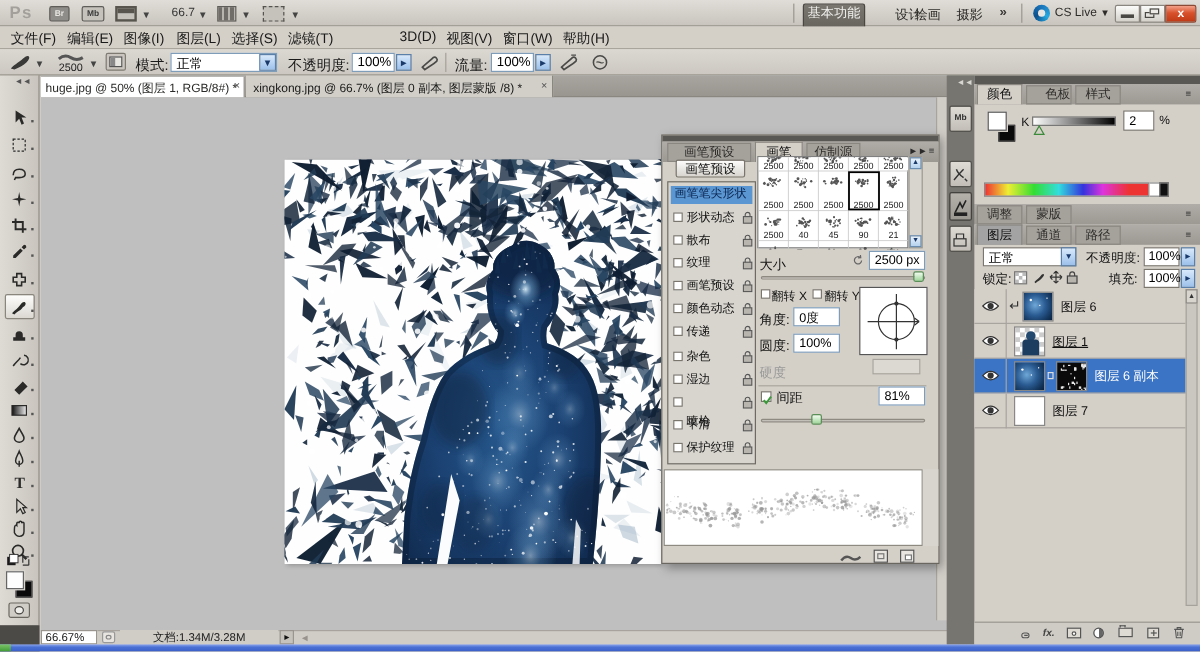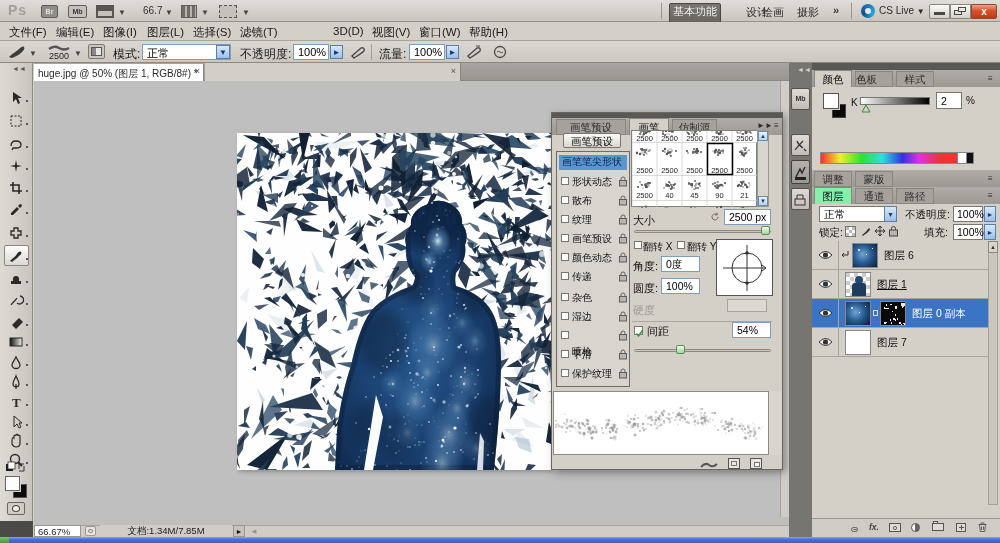--- a/index.html
+++ b/index.html
@@ -204,20 +204,21 @@
   </div>
 
 <div class="abs" style="left:34px;top:63px;width:756px;height:462px;background:#bfbfbf"></div>
 
 <div class="abs" style="left:34px;top:63px;width:756px;height:18px;background:linear-gradient(#a8a5a0,#999690);border-bottom:1px solid #8a8680"></div>
 <div class="abs" style="left:34px;top:64px;width:170px;height:17px;background:#ffffff;border-right:1px solid #8a8680;font-size:10px;color:#2a2a28">
     <span style="position:absolute;left:4px;top:3px;white-space:nowrap">huge.jpg @ 50% (图层 1, RGB/8#) *</span>
     <span style="position:absolute;right:3px;top:2px;font-size:9px;color:#555">×</span>
   </div>
 <div class="abs" style="left:205px;top:63px;width:256px;height:18px;background:#d2cfc9;border-right:1px solid #8a8680;font-size:10px;color:#1a1a18">
+    <span style="position:absolute;left:6px;top:4px;white-space:nowrap">xingkong.jpg @ 66.7% (图层 0 副本, 图层蒙版 /8) *</span>
     <span style="position:absolute;right:4px;top:3px;font-size:9px;color:#555">×</span>
   </div>
 
 <div class="abs" style="left:237px;top:133px;width:314px;height:337px;box-shadow:2px 2px 4px rgba(0,0,0,0.25)">
 <svg width="314" height="337" viewBox="0 0 314 337">
 <rect width="314" height="337" fill="#fefefe"></rect>
 <defs>
 <radialGradient id="neb1" cx="0.48" cy="0.58" r="0.85">
  <stop offset="0" stop-color="#26578c"></stop>
  <stop offset="0.4" stop-color="#1a4070"></stop>
@@ -1253,21 +1254,21 @@
 
 <div class="abs" style="left:780px;top:81px;width:10px;height:436px;background:#d0cdc7;border-left:1px solid #a8a49d"></div>
 
 <div class="abs" style="left:34px;top:525px;width:756px;height:12px;background:#d0cdc7;border-top:1px solid #a8a49d"></div>
 <div class="abs" style="left:34px;top:525px;width:47px;height:12px;background:#fff;border:1px solid #9a968f;font-size:9.5px;color:#222">
     <span style="position:absolute;left:3px;top:0px">66.67%</span>
   </div>
 <div class="abs" style="left:85px;top:526px;width:11px;height:10px;border:1px solid #999;border-radius:2px;background:#e8e5e0">
     <div style="position:absolute;left:2px;top:2px;width:5px;height:4px;border:1px solid #888;border-radius:50%"></div>
   </div>
-<div class="abs" style="left:100px;top:525px;width:132px;height:12px;background:#d0cdc7;font-size:9.5px;color:#222;text-align:center">文档:1.34M/7.85M</div>
+<div class="abs" style="left:100px;top:525px;width:132px;height:12px;background:#d0cdc7;font-size:9.5px;color:#222;text-align:center">文档:1.34M/3.28M</div>
 <div class="abs" style="left:233px;top:525px;width:12px;height:12px;background:#c6c3bc;border:1px solid #9a968f;font-size:7px;text-align:center;line-height:11px;color:#111">►</div>
 <div class="abs" style="left:250px;top:527px;font-size:8px;color:#98948d">◄</div>
 
 <div class="abs" style="left:551px;top:112px;width:232px;height:358px;background:#d4d0c8;border:1px solid #6a6760;box-shadow:3px 3px 8px rgba(0,0,0,0.35)">
 
  <div class="abs" style="left:0;top:0;width:230px;height:5px;background:#5a5854"></div>
 
  <div class="abs" style="left:0;top:5px;width:230px;height:17px;background:linear-gradient(#b0ada8,#9c9993)"></div>
  <div class="abs" style="left:4px;top:6px;width:70px;height:16px;background:#a5a29c;border:1px solid #8a8680;font-size:10.5px;color:#2f2d2a;text-align:center;line-height:15px">画笔预设</div>
  <div class="abs" style="left:77px;top:5px;width:40px;height:17px;background:#d4d0c8;border:1px solid #8a8680;border-bottom:none;font-size:10.5px;color:#111;text-align:center;line-height:16px">画笔</div>
@@ -1857,21 +1858,21 @@
     </div>
  <div class="abs" style="left:81px;top:190px;font-size:11px;color:#999">硬度</div>
  <div class="abs" style="left:175px;top:186px;width:40px;height:13px;background:#dcd9d3;border:1px solid #a8a49d"></div>
  <div class="abs" style="left:80px;top:208px;width:140px;height:1px;background:#aaa69f"></div>
 
  <div class="abs" style="left:82px;top:213px;width:9px;height:9px;background:#fff;border:1px solid #7a766e"><svg width="9" height="9" viewBox="0 0 9 9">
         <path d="M1.5 4.5 L3.5 7 L7.5 1.5" stroke="#3a9a3a" stroke-width="1.6" fill="none"></path>
       </svg></div>
  <div class="abs" style="left:95px;top:211px;font-size:11px;color:#111">间距</div>
  <div class="abs" style="left:180px;top:209px;width:39px;height:16px;background:#fff;border:1px solid #7f9db9;font-size:10.5px">
-      <span style="position:absolute;left:4px;top:1px">54%</span>
+      <span style="position:absolute;left:4px;top:1px">81%</span>
     </div>
  <div class="abs" style="left:82px;top:236px;width:137px;height:3px;background:linear-gradient(#a8a49d,#e8e5e0);border:1px solid #8e8a82;border-radius:2px"></div>
  <div class="abs" style="left:124px;top:232px;width:9px;height:9px;background:linear-gradient(#f2fbf0,#9ed69a);border:1px solid #5a8f58;border-radius:2px"></div>
 
  <div class="abs" style="left:1px;top:278px;width:216px;height:64px;background:#fff;border:1px solid #8e8a82">
   <svg width="216" height="64" viewBox="0 0 216 64">
    <g fill="#9a9a9a">
    <circle cx="5" cy="34" r="1.5" opacity="0.51"></circle>
 <circle cx="4" cy="32" r="0.6" opacity="0.53"></circle>
 <circle cx="5" cy="26" r="0.5" opacity="0.42"></circle>
@@ -2280,21 +2281,21 @@
     </svg></div>
 <div class="abs" style="left:791px;top:188px;width:19px;height:22px;background:linear-gradient(#dedbd5,#c2beb7);border:1px solid #55534e;border-radius:2px"><svg width="17" height="20" viewBox="0 0 17 20">
       <rect x="3" y="10" width="10" height="6" fill="none" stroke="#333"></rect>
       <path d="M5 10 V6 h6 v4" stroke="#333" fill="none"></path>
     </svg></div>
 
 <div class="abs" style="left:812px;top:63px;width:188px;height:107px;background:#d4d0c8"></div>
 <div class="abs" style="left:812px;top:63px;width:188px;height:7px;background:#5a5854"></div>
 <div class="abs" style="left:812px;top:70px;width:188px;height:17px;background:linear-gradient(#b0ada8,#9c9993)"></div>
 <div class="abs" style="left:814px;top:70px;width:38px;height:17px;background:#d4d0c8;border:1px solid #8a8680;border-bottom:none;font-size:10.5px;text-align:center;line-height:16px;color:#111">颜色</div>
-<div class="abs" style="left:855px;top:71px;width:38px;height:16px;background:#a5a29c;border:1px solid #8a8680;font-size:10.5px;text-align:left;line-height:15px;color:#2f2d2a">色板</div>
+<div class="abs" style="left:855px;top:71px;width:38px;height:16px;background:#a5a29c;border:1px solid #8a8680;font-size:10.5px;text-align:right;line-height:15px;color:#2f2d2a">色板</div>
 <div class="abs" style="left:896px;top:71px;width:38px;height:16px;background:#a5a29c;border:1px solid #8a8680;font-size:10.5px;text-align:center;line-height:15px;color:#2f2d2a">样式</div>
 <div class="abs" style="left:988px;top:74px;font-size:8px;color:#2a2a2a">≡</div>
 
 <div class="abs" style="left:832px;top:104px;width:14px;height:14px;background:#0a0a0a;border:1px solid #444"></div>
 <div class="abs" style="left:823px;top:93px;width:16px;height:16px;background:#fff;border:1px solid #555;box-shadow:0 0 0 1px #d4d0c8"></div>
 <div class="abs" style="left:851px;top:97px;font-size:10px;color:#111">K</div>
 <div class="abs" style="left:860px;top:97px;width:70px;height:8px;background:linear-gradient(90deg,#fff,#000);border:1px solid #777"></div>
 <svg class="abs" style="left:861px;top:104px" width="10" height="10" viewBox="0 0 10 10">
     <path d="M5 1 L9 8 L1 8 Z" fill="#d4d0c8" stroke="#3a8a3a"></path>
   </svg>
@@ -2306,21 +2307,21 @@
 <div class="abs" style="left:958px;top:152px;width:8px;height:12px;background:#fff;border-top:1px solid #888;border-bottom:1px solid #888"></div>
 <div class="abs" style="left:966px;top:152px;width:8px;height:12px;background:#111;border:1px solid #888"></div>
 
 <div class="abs" style="left:812px;top:170px;width:188px;height:17px;background:linear-gradient(#b0ada8,#9c9993)"></div>
 <div class="abs" style="left:814px;top:171px;width:38px;height:16px;background:#a5a29c;border:1px solid #8a8680;font-size:10.5px;text-align:center;line-height:15px;color:#2f2d2a">调整</div>
 <div class="abs" style="left:855px;top:171px;width:38px;height:16px;background:#a5a29c;border:1px solid #8a8680;font-size:10.5px;text-align:center;line-height:15px;color:#2f2d2a">蒙版</div>
 <div class="abs" style="left:988px;top:174px;font-size:8px;color:#2a2a2a">≡</div>
 
 <div class="abs" style="left:812px;top:187px;width:188px;height:350px;background:#d4d0c8"></div>
 <div class="abs" style="left:812px;top:187px;width:188px;height:17px;background:linear-gradient(#b0ada8,#9c9993)"></div>
-<div class="abs" style="left:814px;top:187px;width:38px;height:17px;background:#86efac;border:1px solid #8a8680;border-bottom:none;font-size:10.5px;text-align:center;line-height:16px;color:#111">图层</div>
+<div class="abs" style="left:814px;top:187px;width:38px;height:17px;background:#a3a3a3;border:1px solid #8a8680;border-bottom:none;font-size:10.5px;text-align:center;line-height:16px;color:#111">图层</div>
 <div class="abs" style="left:855px;top:188px;width:38px;height:16px;background:#a5a29c;border:1px solid #8a8680;font-size:10.5px;text-align:center;line-height:15px;color:#2f2d2a">通道</div>
 <div class="abs" style="left:896px;top:188px;width:38px;height:16px;background:#a5a29c;border:1px solid #8a8680;font-size:10.5px;text-align:center;line-height:15px;color:#2f2d2a">路径</div>
 <div class="abs" style="left:988px;top:191px;font-size:8px;color:#2a2a2a">≡</div>
 
 <div class="abs" style="left:819px;top:206px;width:78px;height:16px;background:#fff;border:1px solid #7a766e;font-size:10.5px">
     <span style="position:absolute;left:4px;top:1px">正常</span>
   </div>
 <div class="abs btnspin" style="left:884px;top:206px;width:13px;height:16px;font-size:7px;text-align:center;line-height:15px">▼</div>
 <div class="abs" style="left:905px;top:208px;font-size:10.5px;color:#111">不透明度:</div>
 <div class="abs" style="left:953px;top:206px;width:30px;height:16px;background:#fff;border:1px solid #7a766e;font-size:10.5px">
@@ -2411,21 +2412,21 @@
       <div style="position:absolute;left:3px;top:5px;width:1px;height:2px;background:#e8e8e8"></div>
       <div style="position:absolute;left:14px;top:5px;width:2px;height:2px;background:#e8e8e8"></div>
       <div style="position:absolute;left:22px;top:2px;width:2px;height:2px;background:#e8e8e8"></div>
       <div style="position:absolute;left:14px;top:4px;width:1.5px;height:2px;background:#e8e8e8"></div>
       <div style="position:absolute;left:23px;top:22px;width:1px;height:2px;background:#e8e8e8"></div>
       <div style="position:absolute;left:10px;top:20px;width:1px;height:2px;background:#e8e8e8"></div>
       <div style="position:absolute;left:12px;top:16px;width:2px;height:2px;background:#e8e8e8"></div>
       <div style="position:absolute;left:14px;top:17px;width:1px;height:1.5px;background:#e8e8e8"></div>
       <div style="position:absolute;left:3px;top:20px;width:1.5px;height:1.5px;background:#e8e8e8"></div>
     </div>
-<div style="position:absolute;left:100px;top:8px;font-size:10.5px;color:#fff;">图层 0 副本</div>
+<div style="position:absolute;left:100px;top:8px;font-size:10.5px;color:#fff;">图层 6 副本</div>
 </div>
 <div class="abs" style="left:812px;top:328px;width:176px;height:29px;background:#d4d0c8;border-bottom:1px solid #a8a49e">
 <svg style="position:absolute;left:6px;top:9px" width="15" height="10" viewBox="0 0 15 10">
       <path d="M1 5 Q7.5 -2 14 5 Q7.5 12 1 5 Z" fill="#fff" stroke="#333"></path>
       <circle cx="7.5" cy="5" r="2.6" fill="#333"></circle>
     </svg>
 <div style="position:absolute;left:26px;top:0;width:1px;height:29px;background:#a8a49e"></div>
 <div style="position:absolute;left:33px;top:2px;width:26px;height:25px;border:1px solid #888;overflow:hidden">
       <div style="position:absolute;inset:0;background:#fff"></div>
     </div>

